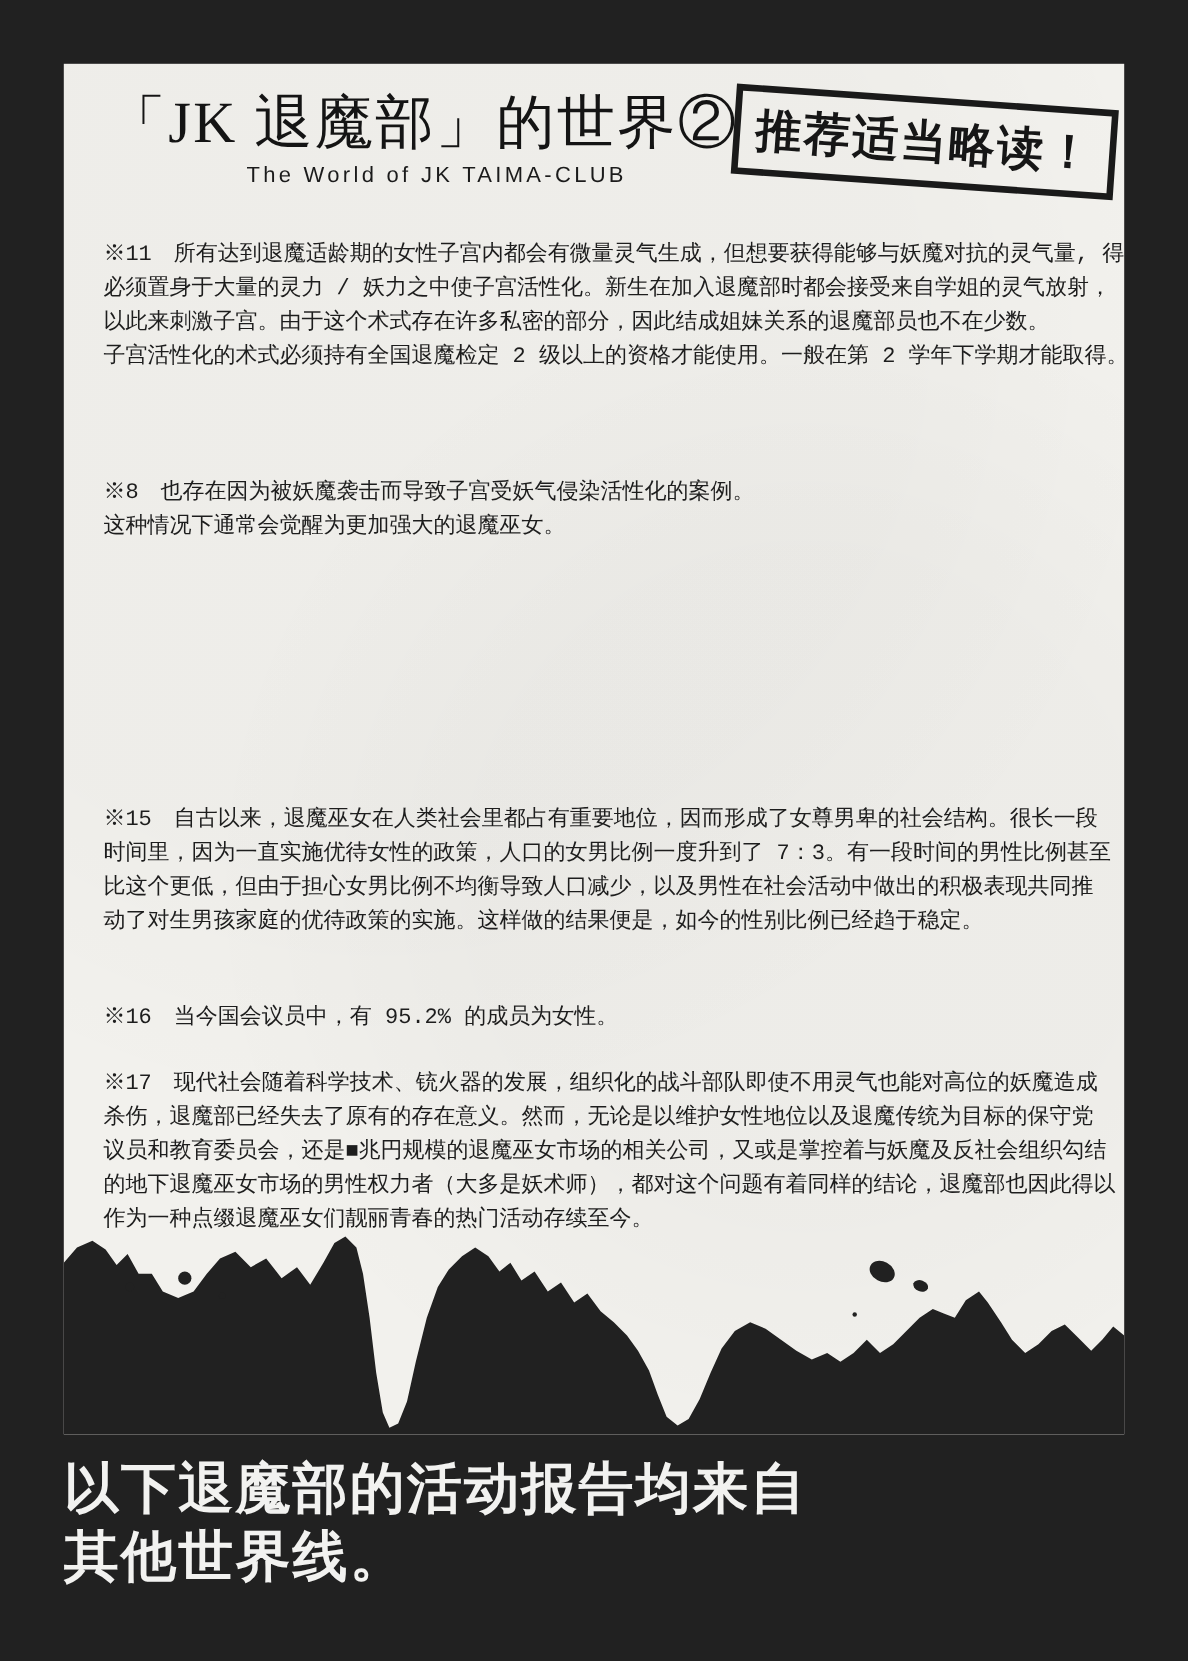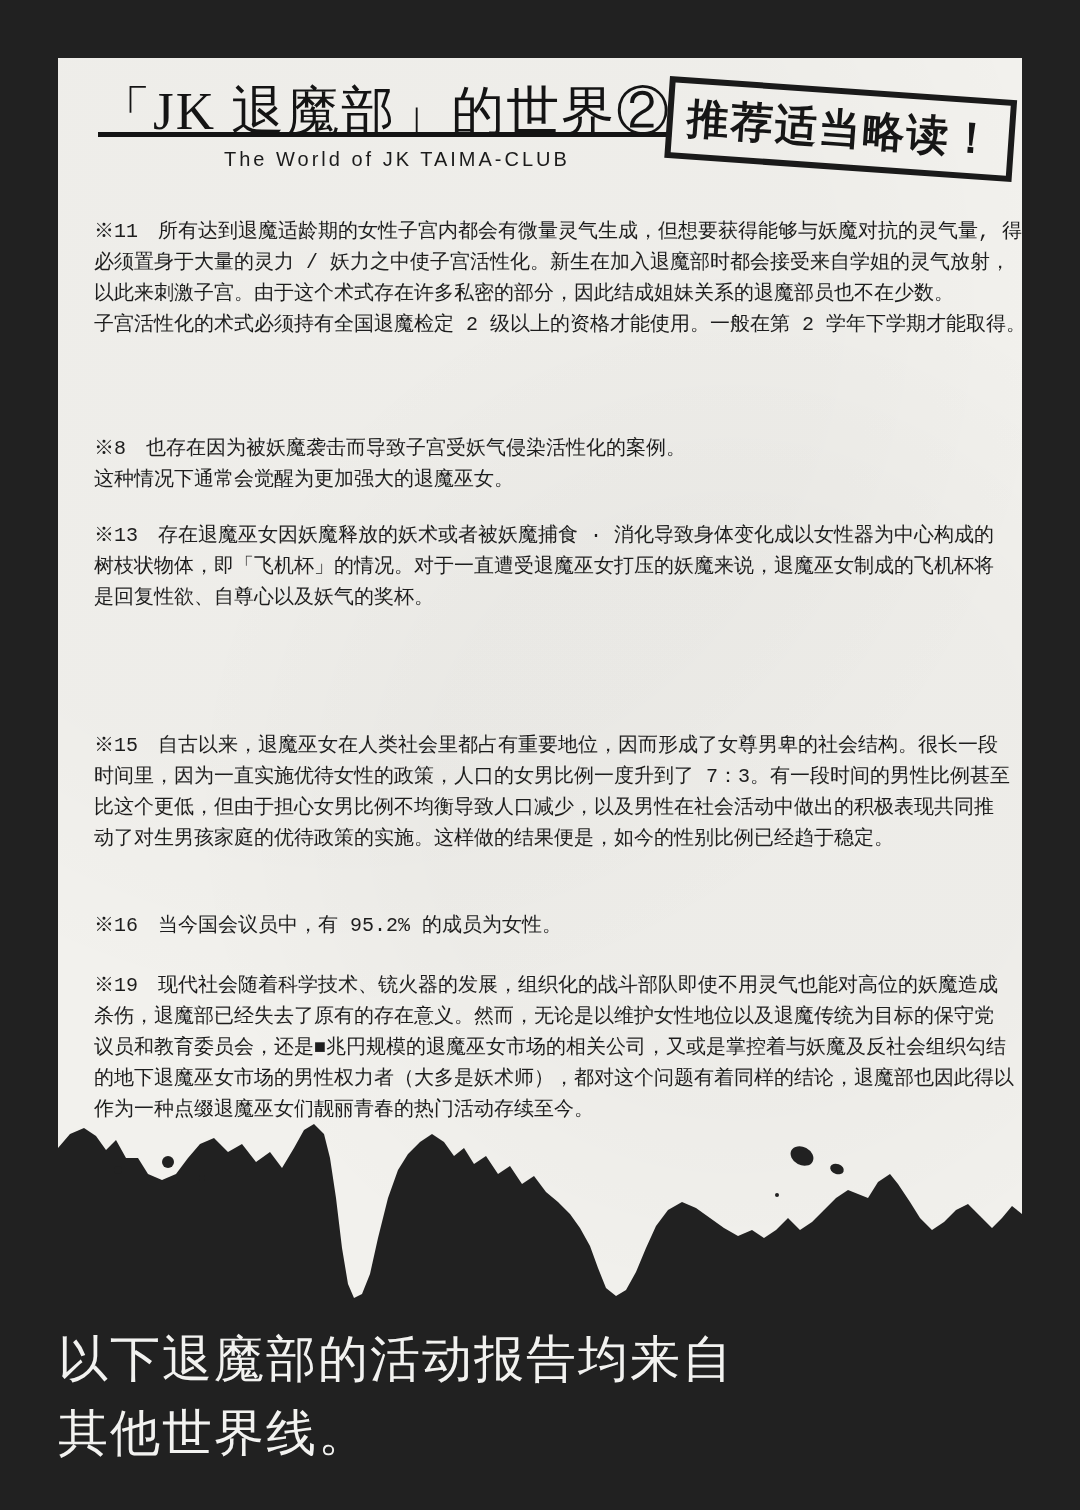--- a/index.html
+++ b/index.html
@@ -17,21 +17,21 @@
     background:#f2f1ed;
     background-image:
       radial-gradient(circle at 30% 20%, rgba(0,0,0,0.015) 0 40%, transparent 60%),
       radial-gradient(circle at 70% 60%, rgba(0,0,0,0.02) 0 30%, transparent 55%);
   }
   .title-cn{
     position:absolute;left:40px;top:18px;
     font-family:"Liberation Serif",serif;
     font-size:53px;font-weight:400;
     color:#141414;letter-spacing:2px;
-    white-space:nowrap;margin:0;text-decoration:underline;
+    white-space:nowrap;margin:0;
   }
   .title-en{
     position:absolute;left:166px;top:90px;
     font-size:20px;font-weight:400;
     color:#1b1b1b;letter-spacing:3px;
     white-space:nowrap;
   }
   .stamp{
     position:absolute;left:612px;top:18px;
     transform:rotate(4deg);transform-origin:left top;
@@ -57,21 +57,21 @@
   .n16{top:852px}
   .n17{top:912px}
   .splatter{
     position:absolute;left:0;bottom:0;
     width:964px;height:186px;display:block;
     pointer-events:none;
   }
   .footer-caption{
     position:absolute;left:58px;top:1322px;
     font-family:"Liberation Serif",serif;
-    font-size:50px;line-height:74px;font-weight:normal;
+    font-size:50px;line-height:62px;font-weight:bold;
     letter-spacing:2px;
     color:#f2f2f0;
     white-space:pre-line;
     margin:0;
   }
 </style>
 </head>
 <body>
 
 <div class="page">
@@ -81,29 +81,26 @@
     <h1 class="title-cn">「JK 退魔部」的世界②</h1>
     <div class="title-en">The World of JK TAIMA-CLUB</div>
     <div class="stamp">推荐适当略读！</div>
 
     <p class="note n11">※11　所有达到退魔适龄期的女性子宫内都会有微量灵气生成，但想要获得能够与妖魔对抗的灵气量, 得
 必须置身于大量的灵力 / 妖力之中使子宫活性化。新生在加入退魔部时都会接受来自学姐的灵气放射，
 以此来刺激子宫。由于这个术式存在许多私密的部分，因此结成姐妹关系的退魔部员也不在少数。
 子宫活性化的术式必须持有全国退魔检定 2 级以上的资格才能使用。一般在第 2 学年下学期才能取得。</p>
     <p class="note n12">※8　也存在因为被妖魔袭击而导致子宫受妖气侵染活性化的案例。
 这种情况下通常会觉醒为更加强大的退魔巫女。</p>
-    <p class="note n13">※13　存在退魔巫女因妖魔释放的妖术或者被妖魔捕食 · 消化导致身体变化成以女性器为中心构成的
-树枝状物体，即「飞机杯」的情况。对于一直遭受退魔巫女打压的妖魔来说，退魔巫女制成的飞机杯将
-是回复性欲、自尊心以及妖气的奖杯。</p>
     <p class="note n15">※15　自古以来，退魔巫女在人类社会里都占有重要地位，因而形成了女尊男卑的社会结构。很长一段
 时间里，因为一直实施优待女性的政策，人口的女男比例一度升到了 7：3。有一段时间的男性比例甚至
 比这个更低，但由于担心女男比例不均衡导致人口减少，以及男性在社会活动中做出的积极表现共同推
 动了对生男孩家庭的优待政策的实施。这样做的结果便是，如今的性别比例已经趋于稳定。</p>
     <p class="note n16">※16　当今国会议员中，有 95.2% 的成员为女性。</p>
-    <p class="note n17">※19　现代社会随着科学技术、铳火器的发展，组织化的战斗部队即使不用灵气也能对高位的妖魔造成
+    <p class="note n17">※17　现代社会随着科学技术、铳火器的发展，组织化的战斗部队即使不用灵气也能对高位的妖魔造成
 杀伤，退魔部已经失去了原有的存在意义。然而，无论是以维护女性地位以及退魔传统为目标的保守党
 议员和教育委员会，还是■兆円规模的退魔巫女市场的相关公司，又或是掌控着与妖魔及反社会组织勾结
 的地下退魔巫女市场的男性权力者（大多是妖术师），都对这个问题有着同样的结论，退魔部也因此得以
 作为一种点缀退魔巫女们靓丽青春的热门活动存续至今。</p>
 
     <svg class="splatter" viewBox="0 0 964 186" preserveAspectRatio="none" aria-hidden="true">
       <g fill="#212121">
         <path d="M0,30 L12,16 L26,10 L38,18 L48,32 L58,22 L68,40 L80,40 L90,56 L104,62 L118,56 L130,40
                  L142,26 L156,20 L170,34 L184,26 L198,44 L212,34 L224,50 L236,30 L246,12 L256,6 L266,16
                  L272,40 L278,80 L284,130 L290,166 L296,180 L304,176 L312,156 L320,120 L330,80 L340,52

